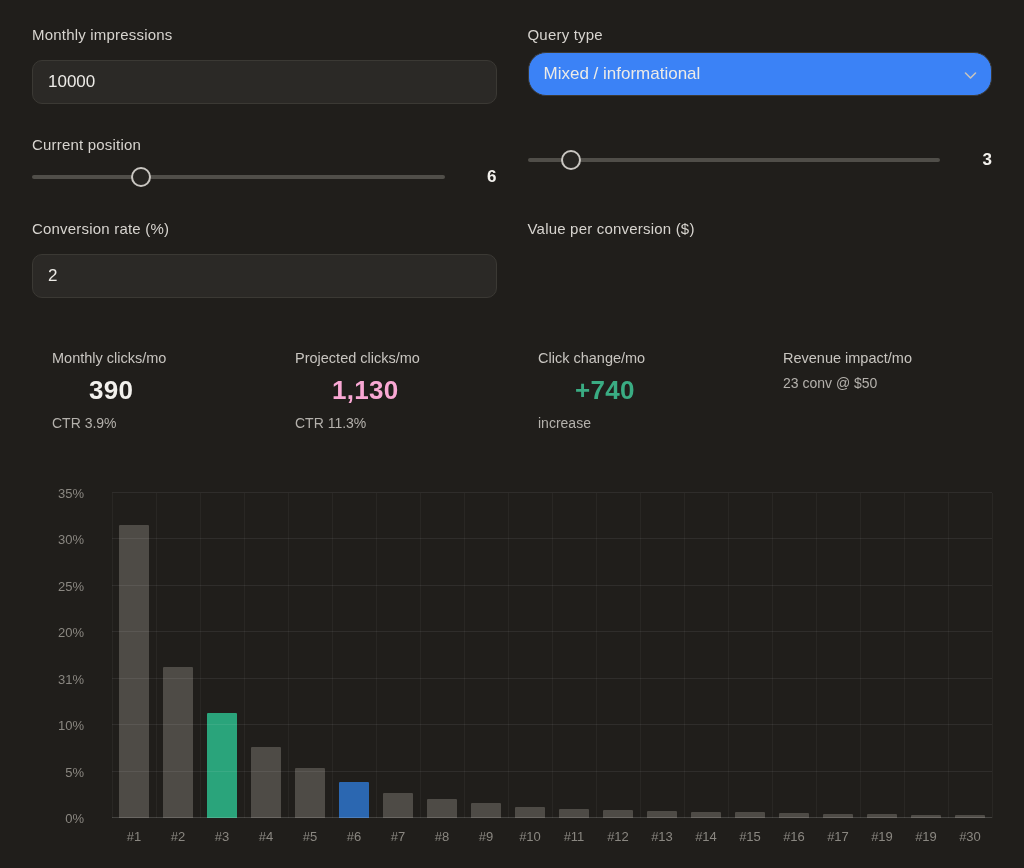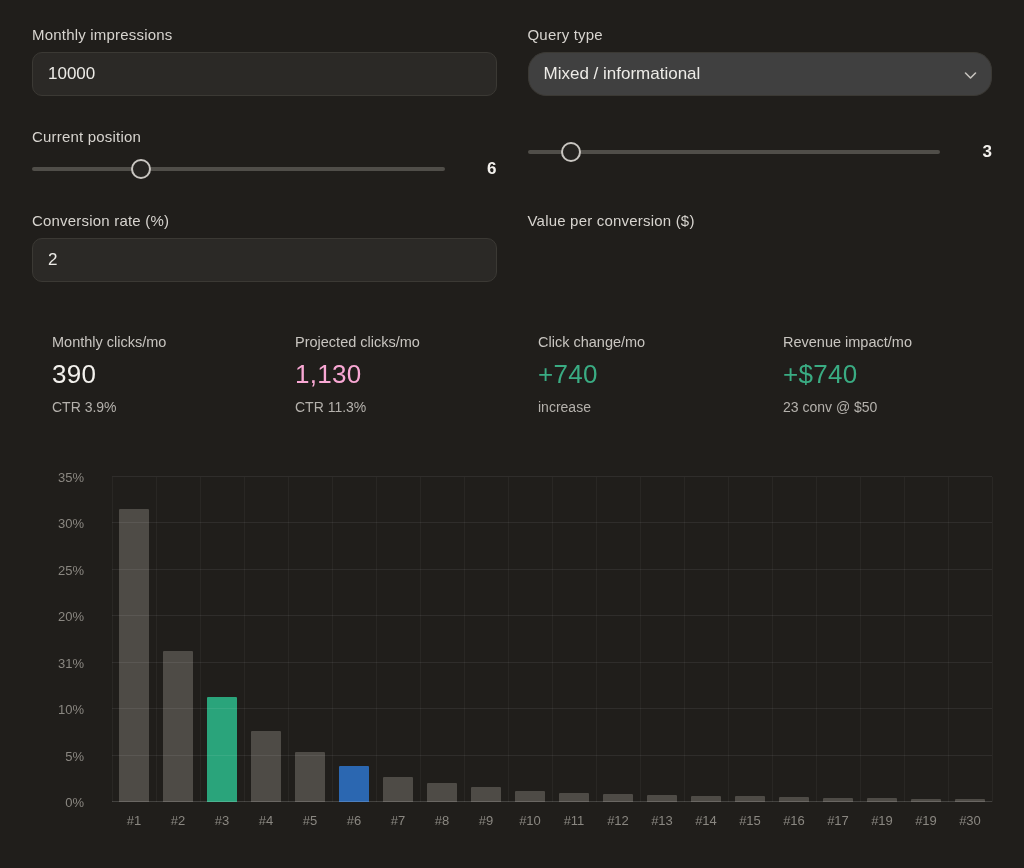--- a/index.html
+++ b/index.html
@@ -14,44 +14,44 @@
 
   .grid2 { display: grid; grid-template-columns: 1fr 1fr; column-gap: 31px; }
   .row { margin-top: 32px; }
 
   .field-label { font-size: 15px; color: #d7d4cf; margin-bottom: 9px; letter-spacing: .2px; }
 
   .text-input {
     width: 100%; height: 44px;
     background: #2b2926; border: 1px solid #3b3934; border-radius: 10px;
     padding: 0 15px; font-size: 17px; color: #edebe7;
-    font-family: "Liberation Sans", sans-serif; outline: none;
+    font-family: "Liberation Sans", sans-serif; outline: none; margin-top: 8px;
   }
 
   .select {
     position: relative; display: flex; align-items: center;
     width: 100%; height: 44px;
-    background: #404040; border: 1px solid #3b3934; border-radius: 18px;
+    background: #3b82f6; border: 1px solid #3b3934; border-radius: 18px;
     padding: 0 34px 0 15px; font-size: 17px; color: #edebe7; cursor: pointer;
   }
   .select .chevron { position: absolute; right: 14px; top: 18px; line-height: 0; }
 
   .slider-row { display: flex; align-items: center; gap: 22px; margin-top: 13px; height: 22px; }
   .slider-track-wrap { position: relative; flex: 1; height: 22px; cursor: pointer; }
   .slider-track { position: absolute; top: 9px; left: 0; right: 0; height: 4px; border-radius: 2px; background: #504e49; }
   .slider-thumb {
     position: absolute; top: 1px; width: 20px; height: 20px; border-radius: 50%;
     background: #262421; border: 2px solid #c9c6c1; transform: translateX(-50%);
     cursor: grab;
   }
   .slider-value { width: 30px; text-align: right; font-size: 17px; font-weight: bold; color: #f3f1ed; }
 
   .stats { display: grid; grid-template-columns: 243px 243px 245px 1fr; padding-left: 20px; margin-top: 52px; }
   .stat-label { font-size: 14.5px; color: #c8c5c0; }
-  .stat-value { font-size: 26px; font-weight: normal; margin-top: 9px; letter-spacing: .3px; color: #f3f1ed; }
+  .stat-value { font-size: 26px; font-weight: bold; margin-top: 9px; letter-spacing: .3px; color: #f3f1ed; margin-left: 37px; }
   .stat-sub { font-size: 14px; color: #b4b1ac; margin-top: 9px; }
 
   .chart { position: relative; margin-top: 62px; padding-left: 80px; }
   .plot { position: relative; height: 325px; }
   .hgrid { position: absolute; left: 0; right: 0; height: 1px; background: rgba(255,255,255,0.07); }
   .hgrid.zero { background: rgba(255,255,255,0.16); }
   .vgrid { position: absolute; top: 0; bottom: 0; width: 1px; background: rgba(255,255,255,0.045); }
   .yaxis { position: absolute; left: 0; top: 0; width: 64px; height: 325px; }
   .ylabel { position: absolute; right: 12px; font-size: 13px; color: #8a8781; transform: translateY(50%); }
   .bars { position: absolute; left: 0; right: 0; top: 0; bottom: 0; display: flex; align-items: flex-end; }
@@ -126,21 +126,20 @@
       <div class="stat-value" style="color: #f9a8d4;">1,130</div>
       <div class="stat-sub">CTR 11.3%</div>
     </div>
     <div class="stat">
       <div class="stat-label">Click change/mo</div>
       <div class="stat-value" style="color: rgb(58, 172, 131);">+740</div>
       <div class="stat-sub">increase</div>
     </div>
     <div class="stat">
       <div class="stat-label">Revenue impact/mo</div>
-      <div class="stat-value" style="color: rgb(58, 172, 131);">+$740</div>
       <div class="stat-sub">23 conv @ $50</div>
     </div>
   </div>
 
   <div class="chart">
     <div class="yaxis" id="yaxis">
         <div class="ylabel" style="bottom: 0%;">0%</div>
         <div class="ylabel" style="bottom: 14.2857%;">5%</div>
         <div class="ylabel" style="bottom: 28.5714%;">10%</div>
         <div class="ylabel" style="bottom: 42.8571%;">31%</div>

